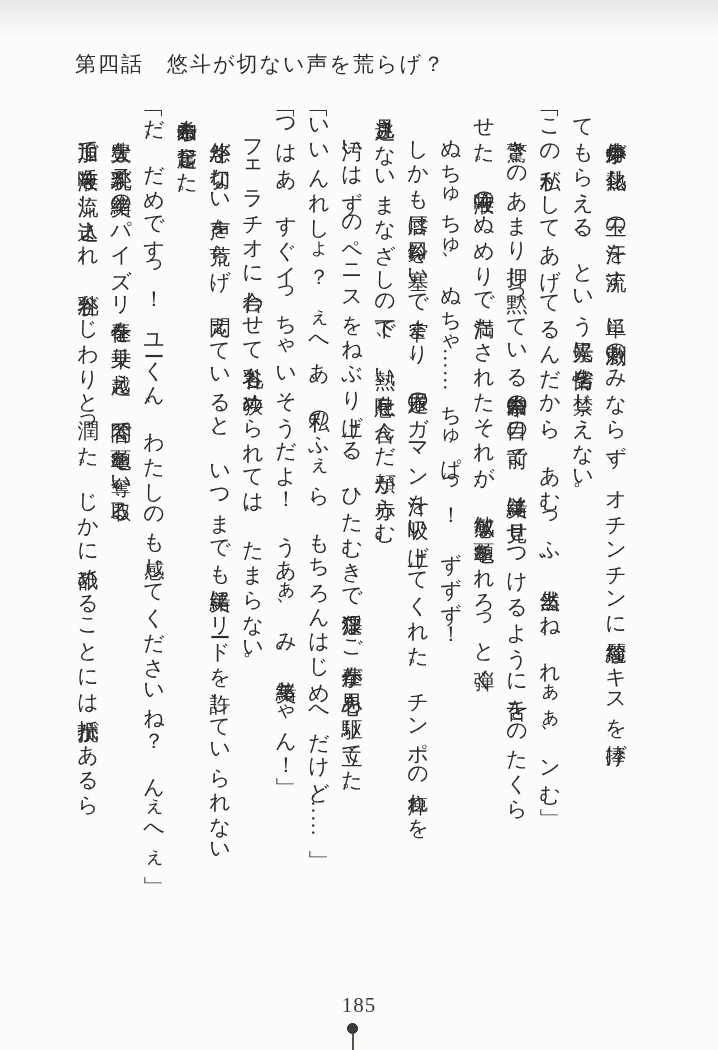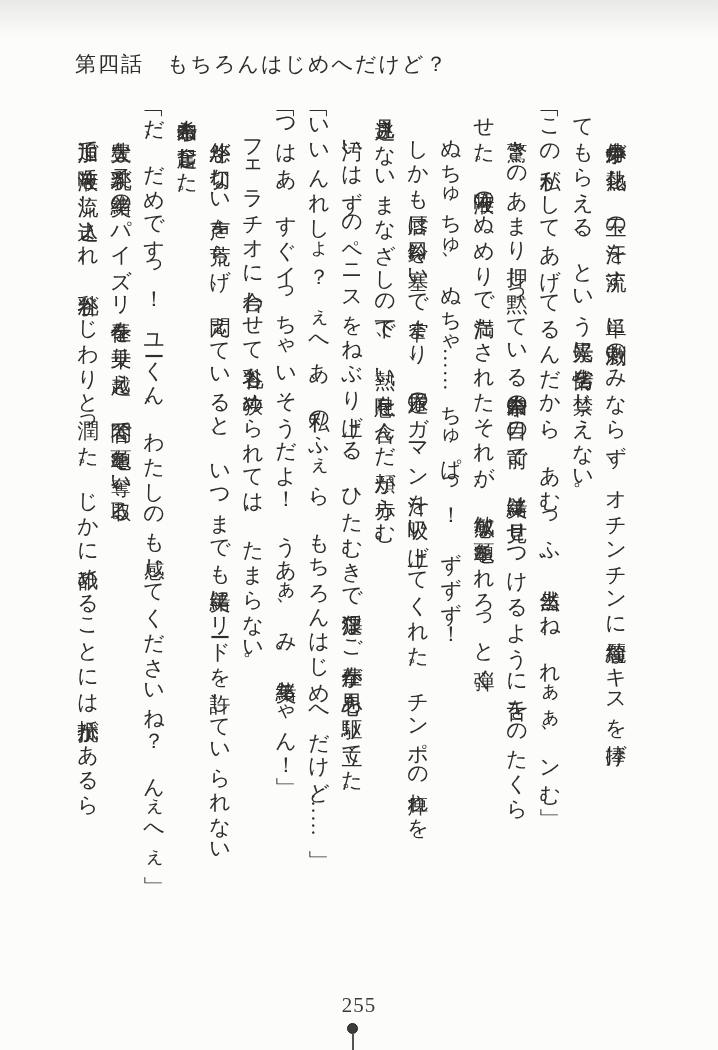--- a/index.html
+++ b/index.html
@@ -83,21 +83,21 @@
     width: 2px;
     height: 17px;
     background: #56534f;
   }
 </style>
 </head>
 <body>
 
 <div class="page">
 
-  <div class="chapter-header">第四話　もちろんはじめへだけど？</div>
+  <div class="chapter-header">第四話　悠斗が切ない声を荒らげ？</div>
 
   <div class="text-block">
     <p>　身体中が熱化し、玉の汗を流す。単に刺激のみならず、オチンチンに綺麗なキスを捧げ</p>
     <p>てもらえる、という光景に劣情を禁じえない。</p>
     <p>「この私がしてあげてるんだから、あむっふ、当然よね。れぁぁ、ンむ」</p>
     <p>　驚きのあまり押し黙っている由希奈の目の前で、美緒は見せつけるように舌をのたくら</p>
     <p>せた。唾液のぬめりで満たされたそれが、敏感な亀頭をれろっと弾く。</p>
     <p>　ぬちゅちゅ、ぬちゃ……ちゅぱっ！　ずずず！</p>
     <p>　しかも唇は鈴口を塞いで窄まり、尿道のガマン汁を吸い上げてくれた。チンポの痺れを</p>
     <p>見逃さないまなざしの下で、熱い吐息を含んだ頬が赤らむ。</p>
@@ -105,20 +105,20 @@
     <p>「いいんれしょ？　ぇへあ、私のふぇら、もちろんはじめへだけど……」</p>
     <p>「つはあ、すぐイっちゃいそうだよ！　うあぁ、み、美緒ちゃん！」</p>
     <p>　フェラチオに合わせて乳谷も狭められては、たまらない。</p>
     <p>　悠斗が切ない声を荒らげ、悶えていると、いつまでも美緒にリードを許していられない</p>
     <p>由希奈も奮起した。</p>
     <p>「だ、だめですっ！　ユーくん、わたしのも感じてくださいね？　んぇへぇ」</p>
     <p>　豊大な柔乳が美緒のパイズリ奉仕を乗り越え、谷間で亀頭を奪い取る。</p>
     <p>　追加で唾液を流し込まれ、乳谷がじわりと潤った。じかに舐めることには抵抗があるら</p>
   </div>
 
-  <div class="page-number">255</div>
+  <div class="page-number">185</div>
 
   <div class="pin-marker">
     <span class="pin-head"></span>
     <span class="pin-stem"></span>
   </div>
 
 </div>
 
 </body></html>

